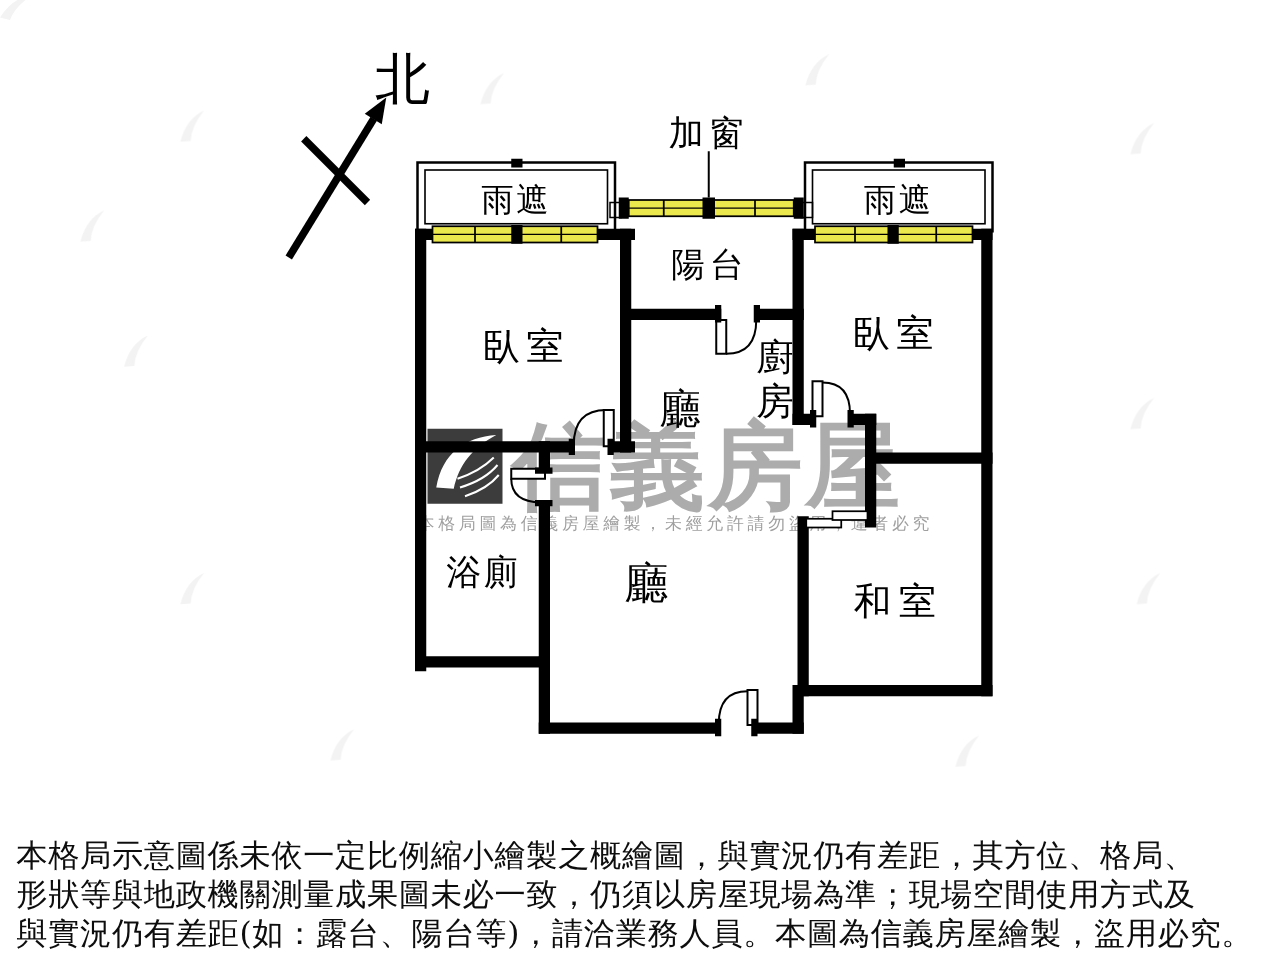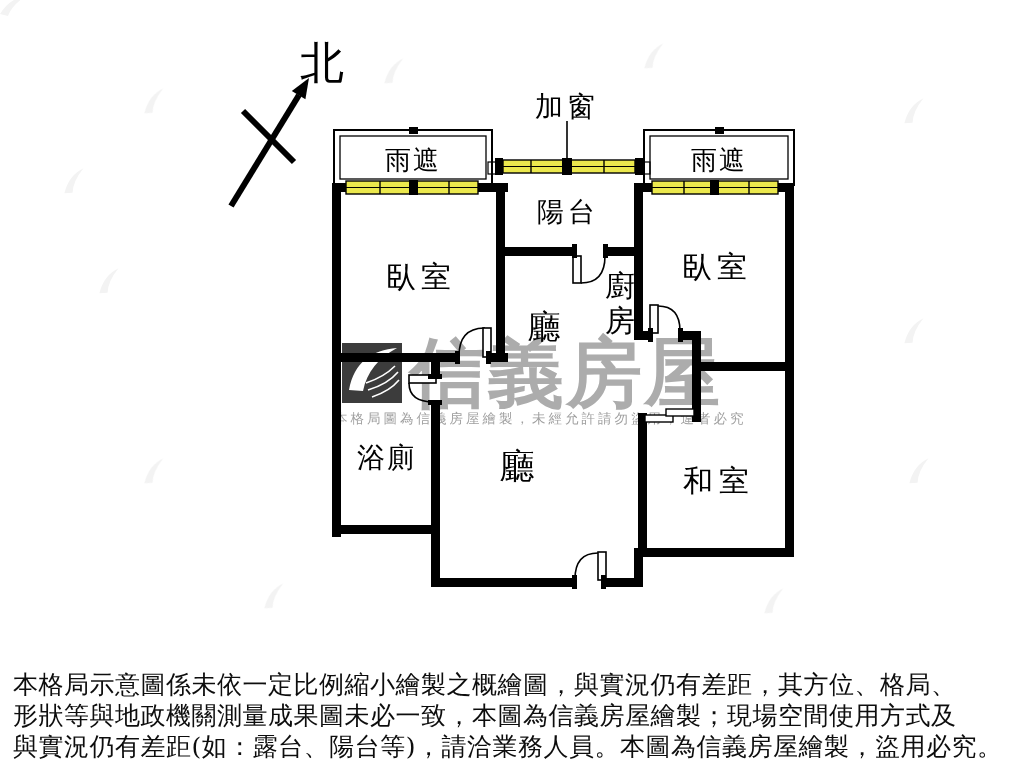--- a/index.html
+++ b/index.html
@@ -166,17 +166,17 @@
   <text x="544" y="338" font-size="33" text-anchor="middle" class="room-label">廳</text>
   <text x="620" y="296" font-size="30" text-anchor="middle" class="room-label">廚</text>
   <text x="620" y="331" font-size="30" text-anchor="middle" class="room-label">房</text>
   <text x="387" y="467" font-size="28" text-anchor="middle" letter-spacing="2" class="room-label">浴廁</text>
   <text x="517" y="478" font-size="35" text-anchor="middle" class="room-label">廳</text>
   <text x="719" y="491" font-size="30" text-anchor="middle" letter-spacing="6" class="room-label">和室</text>
 </svg>
 
 <div id="disclaimer">
   <div>本格局示意圖係未依一定比例縮小繪製之概繪圖，與實況仍有差距，其方位、格局、</div>
-  <div>形狀等與地政機關測量成果圖未必一致，本圖為信義房屋繪製；現場空間使用方式及</div>
+  <div>形狀等與地政機關測量成果圖未必一致，仍須以房屋現場為準；現場空間使用方式及</div>
   <div>與實況仍有差距(如：露台、陽台等)，請洽業務人員。本圖為信義房屋繪製，盜用必究。</div>
 </div>
 
 </div>
 
 </body></html>

